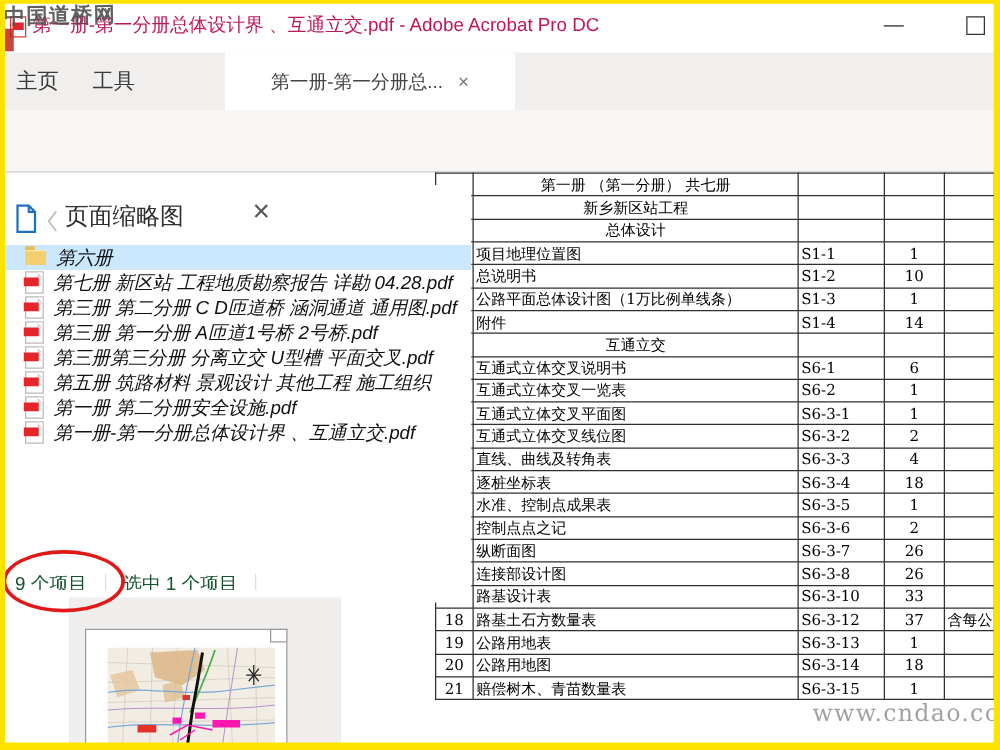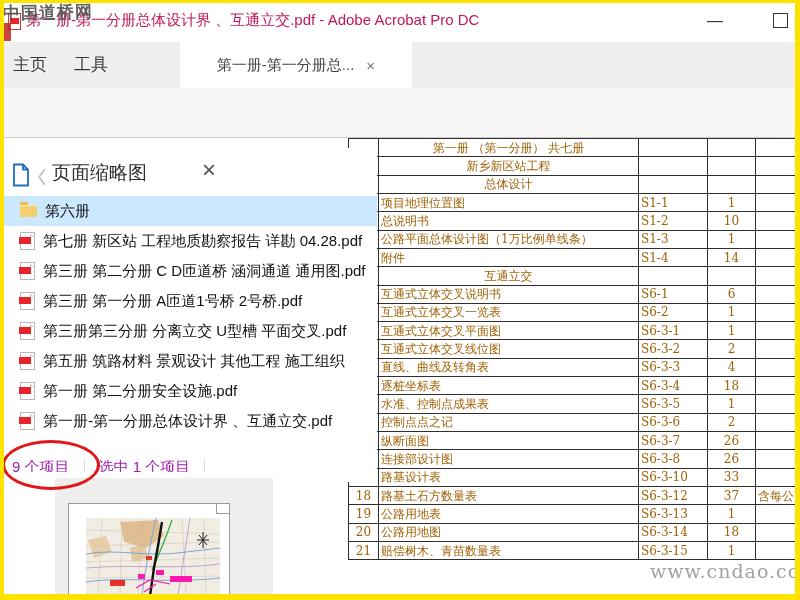--- a/index.html
+++ b/index.html
@@ -40,40 +40,40 @@
   .zoom-caret{position:absolute;right:10px;top:13px;width:0;height:0;border-left:4.5px solid transparent;border-right:4.5px solid transparent;border-top:5px solid #555;}
   .more-dots{position:absolute;left:755px;top:103px;font-size:14px;letter-spacing:3px;color:#555;font-weight:bold;}
 
   
   .sidebar{position:absolute;left:4px;top:148px;width:373px;height:334px;background:#fff;z-index:20;overflow:hidden;}
   .pan-icon{position:absolute;left:6px;top:14px;}
   .pan-chevron{position:absolute;left:32px;top:18px;}
   .pan-title{position:absolute;left:48px;top:12px;font-size:19px;color:#2e2e2e;}
   .pan-close{position:absolute;left:198px;top:8px;font-size:24px;color:#555;}
   .file-list{position:absolute;left:0;top:48px;width:373px;}
-  .file-item{height:30px;display:flex;align-items:center;gap:8px;padding-left:16px;font-size:15px;color:#111;white-space:nowrap;overflow:hidden;}
+  .file-item{height:20px;display:flex;align-items:center;gap:8px;padding-left:16px;font-size:15px;color:#111;white-space:nowrap;overflow:hidden;font-style:italic;}
   .file-item.selected{background:#cbe8ff;}
   .fi-icon{flex:0 0 auto;position:relative;}
   .fi-icon.folder{width:17px;height:12px;background:#f3cf70;border-radius:1px;box-shadow:inset 0 1px 0 #fce9ad;}
   .fi-icon.folder::before{content:"";position:absolute;left:0;top:-3px;width:8px;height:3px;background:#e8bd55;border-radius:1px 1px 0 0;}
   .fi-icon.pdf{width:13px;height:16px;background:#fff;border:1px solid #b9b9b9;}
   .fi-icon.pdf::after{content:"";position:absolute;left:-2px;top:4px;width:12px;height:7px;background:#e5252a;}
   .fi-icon.pdf::before{content:"";position:absolute;right:0;top:0;border-left:4px solid #d7d7d7;border-top:4px solid #fff;}
-  .status{position:absolute;left:8px;top:310px;display:flex;align-items:center;gap:14px;font-size:15px;color:#a21caf;white-space:nowrap;}
+  .status{position:absolute;left:8px;top:310px;display:flex;align-items:center;gap:14px;font-size:15px;color:#14532d;white-space:nowrap;}
   .status .sdiv{width:1px;height:18px;background:#ddd;}
 
   .sidebar-bottom{position:absolute;left:4px;top:472px;width:344px;height:124px;background:#fff;z-index:20;}
   .thumb-area{position:absolute;left:51px;top:6px;width:218px;height:118px;background:#f0eeec;}
   .thumb-page{position:absolute;left:64px;top:31px;width:160px;height:92px;background:#fff;border:1px solid #9a9a9a;}
   .thumb-page::after{content:"";position:absolute;right:-1px;top:-1px;width:12px;height:9px;background:#fff;border:1px solid #9a9a9a;}
   .thumb-map{position:absolute;left:17px;top:14px;width:134px;height:78px;}
 
   
   .pdf-area{position:absolute;left:348px;top:138px;z-index:10;background:#fff;}
-  table.idx{border-collapse:collapse;table-layout:fixed;width:447px;font-family:"DejaVu Serif",serif;font-size:12px;color:#a16207;}
+  table.idx{border-collapse:collapse;table-layout:fixed;width:447px;font-family:"DejaVu Serif",serif;font-size:12px;color:#000000;}
   table.idx td{border:1px solid #2f2f2f;padding:0 2px;overflow:hidden;white-space:nowrap;height:16.3px;line-height:16px;}
   table.idx tr{height:18.32px;}
   td.center{text-align:center;}
   td.c-code{padding-left:4px;}
 
   
   .annot-ellipse{position:absolute;left:2px;top:440px;width:92px;height:44px;border:3px solid #e01818;border-radius:50%;z-index:45;}
   .wm-top{position:absolute;left:3px;top:1px;z-index:41;font-family:"DejaVu Serif",serif;font-size:17px;font-weight:bold;letter-spacing:1px;color:rgba(80,80,80,.9);transform:rotate(-1deg);white-space:nowrap;}
   .wm-seal{position:absolute;left:3px;top:23px;width:8px;height:18px;background:rgba(195,35,30,.85);z-index:41;}
   .wm-bottom{position:absolute;left:650px;top:560px;z-index:41;font-family:"DejaVu Serif",serif;font-size:19px;letter-spacing:1px;color:rgba(110,110,110,.65);white-space:nowrap;}

